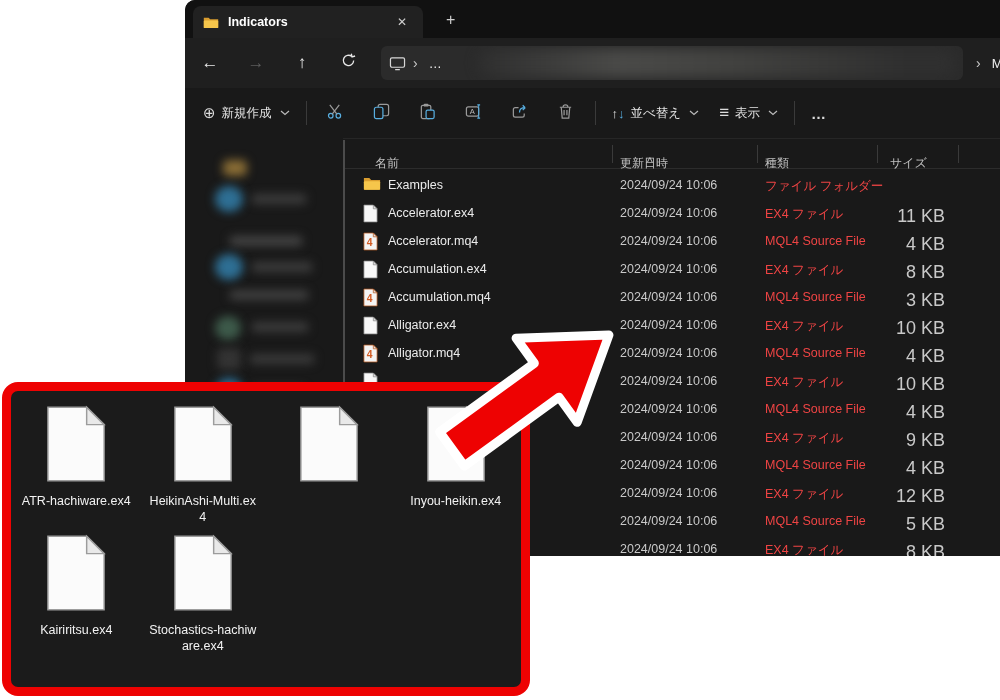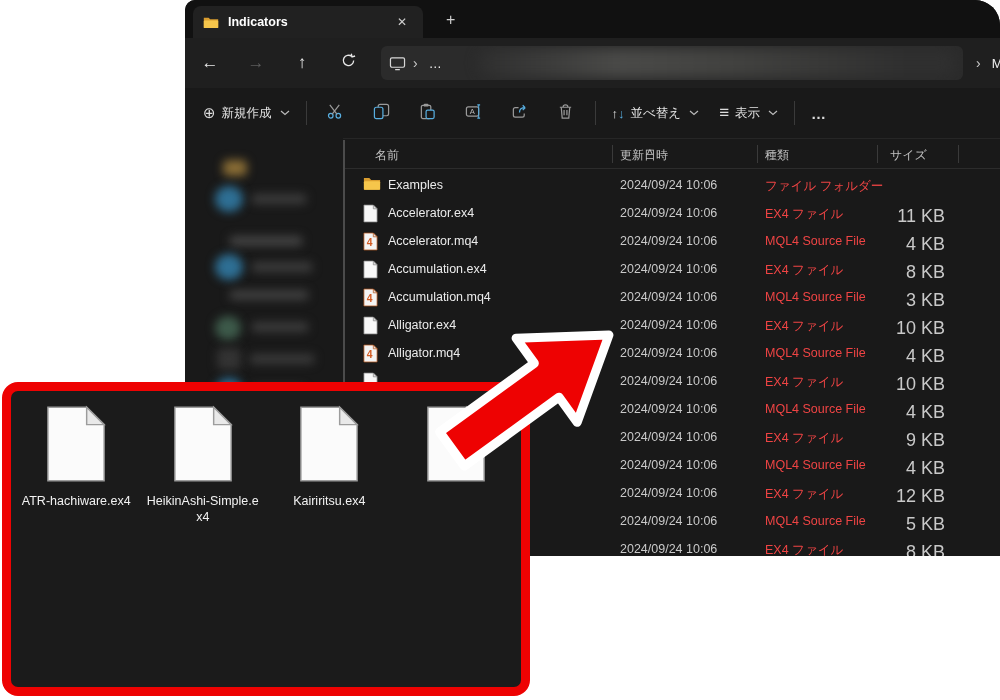--- a/index.html
+++ b/index.html
@@ -1,17 +1,17 @@
 <!DOCTYPE html>
 <html><head>
 <meta charset="utf-8">
 <style>
   html,body{margin:0;padding:0;background:#fff;}
   #stage{position:relative;width:1000px;height:700px;background:#fff;overflow:hidden;
-         font-family:"Liberation Sans","DejaVu Sans",sans-serif;border-radius:25px;}
+         font-family:"Liberation Sans","DejaVu Sans",sans-serif;}
 
   
   #win{position:absolute;left:185px;top:0;width:815px;height:556px;background:#191919;
        border-top-left-radius:10px;overflow:hidden;}
 
   
   #tabstrip{position:absolute;left:0;top:0;width:100%;height:38px;background:#111;}
   #tab{position:absolute;left:8px;top:6px;width:230px;height:32px;background:#212121;
        border-radius:8px 8px 0 0;display:flex;align-items:center;padding:0 10px;box-sizing:border-box;}
   #tab .ttl{color:#fff;font-size:12.5px;font-weight:bold;margin-left:9px;flex:1;}
@@ -41,21 +41,21 @@
   .ticon{width:46px;text-align:center;}
   .chev{margin-left:2px;}
 
   
   #sidebar{position:absolute;left:0;top:138px;width:158px;height:418px;background:#191919;overflow:hidden;}
   .blob{position:absolute;filter:blur(5px);border-radius:5px;}
   #panediv{position:absolute;left:158px;top:140px;width:2px;height:416px;background:#4b4b4b;}
 
   
   #lheader{position:absolute;left:160px;top:140px;width:655px;height:28px;border-bottom:1px solid #2c2c2c;}
-  #lheader span{position:absolute;color:#c2c2c2;font-size:12px;top:7px;}
+  #lheader span{position:absolute;color:#c2c2c2;font-size:12px;top:15px;}
   .hsep{position:absolute;top:5px;width:1px;height:18px;background:#3a3a3a;}
   #sortcaret{position:absolute;left:302px;top:-2px;color:#cfcfcf;font-size:10px;}
 
   
   #flist{position:absolute;left:160px;top:172px;width:655px;}
   .frow{position:relative;height:28px;}
   .fic{position:absolute;left:18px;top:4px;width:18px;height:18px;}
   .fname{position:absolute;left:43px;top:6px;color:#ebebeb;font-size:12.5px;white-space:nowrap;}
   .fdate{position:absolute;left:275px;top:6px;color:#c9c9c9;font-size:12.5px;}
   .ftype{position:absolute;left:420px;top:6px;color:#ef4444;font-size:12.5px;}
@@ -374,34 +374,48 @@
               <path d="M3 2 h40 l18 18 v58 h-58 z" fill="#fbfbfb" stroke="#9c9c9c" stroke-width="1.5"></path>
               <path d="M43 2 v18 h18 z" fill="#e9e9e9" stroke="#9c9c9c" stroke-width="1.5"></path>
             </svg></span>
           <span class="glabel">ATR-hachiware.ex4</span>
         </div>
         <div class="gitem">
           <span><svg width="62" height="78" viewBox="0 0 64 80">
               <path d="M3 2 h40 l18 18 v58 h-58 z" fill="#fbfbfb" stroke="#9c9c9c" stroke-width="1.5"></path>
               <path d="M43 2 v18 h18 z" fill="#e9e9e9" stroke="#9c9c9c" stroke-width="1.5"></path>
             </svg></span>
-          <span class="glabel">HeikinAshi-Simple.ex4</span>
+          <span class="glabel">HeikinAshi-Multi.ex4</span>
+        </div>
+        <div class="gitem">
+          <span><svg width="62" height="78" viewBox="0 0 64 80">
+              <path d="M3 2 h40 l18 18 v58 h-58 z" fill="#fbfbfb" stroke="#9c9c9c" stroke-width="1.5"></path>
+              <path d="M43 2 v18 h18 z" fill="#e9e9e9" stroke="#9c9c9c" stroke-width="1.5"></path>
+            </svg></span>
+        </div>
+        <div class="gitem">
+          <span><svg width="62" height="78" viewBox="0 0 64 80">
+              <path d="M3 2 h40 l18 18 v58 h-58 z" fill="#fbfbfb" stroke="#9c9c9c" stroke-width="1.5"></path>
+              <path d="M43 2 v18 h18 z" fill="#e9e9e9" stroke="#9c9c9c" stroke-width="1.5"></path>
+            </svg></span>
+          <span class="glabel">Inyou-heikin.ex4</span>
         </div>
         <div class="gitem">
           <span><svg width="62" height="78" viewBox="0 0 64 80">
               <path d="M3 2 h40 l18 18 v58 h-58 z" fill="#fbfbfb" stroke="#9c9c9c" stroke-width="1.5"></path>
               <path d="M43 2 v18 h18 z" fill="#e9e9e9" stroke="#9c9c9c" stroke-width="1.5"></path>
             </svg></span>
           <span class="glabel">Kairiritsu.ex4</span>
         </div>
         <div class="gitem">
           <span><svg width="62" height="78" viewBox="0 0 64 80">
               <path d="M3 2 h40 l18 18 v58 h-58 z" fill="#fbfbfb" stroke="#9c9c9c" stroke-width="1.5"></path>
               <path d="M43 2 v18 h18 z" fill="#e9e9e9" stroke="#9c9c9c" stroke-width="1.5"></path>
             </svg></span>
+          <span class="glabel">Stochastics-hachiware.ex4</span>
         </div>
       </div>
   </div>
 
   <svg id="arrow" width="1000" height="700">
     <polygon points="0,-21 117,-21 117,-52 194,0 117,52 117,21 0,21" transform="translate(452,449) rotate(-36)" fill="#ee0202" stroke="#ffffff" stroke-width="9" stroke-linejoin="round"></polygon>
   </svg>
 </div>
 
 </body></html>

